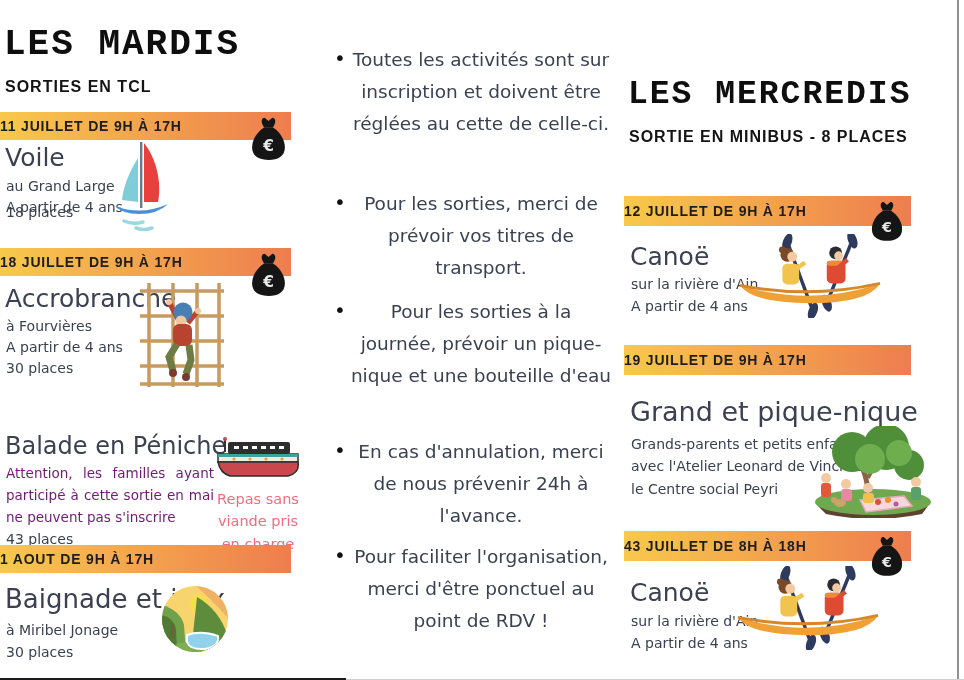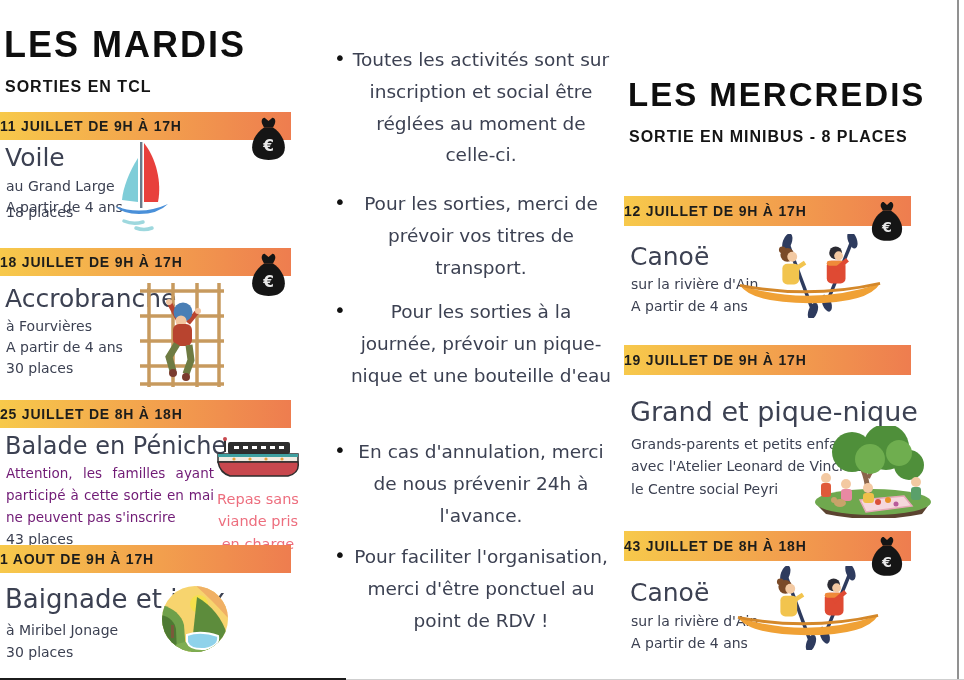--- a/index.html
+++ b/index.html
@@ -4,21 +4,21 @@
 <style>
   * { margin:0; padding:0; box-sizing:border-box; }
   body { background:#ffffff; font-family:"DejaVu Sans", sans-serif; }
   .page { position:relative; width:964px; height:680px; background:#fff; overflow:hidden; }
 
   .col { position:absolute; top:0; height:680px; }
   .col-left { left:0; width:310px; }
   .col-mid { left:322px; width:300px; }
   .col-right { left:624px; width:316px;margin-top:48px; }
 
-  .panel-title { position:absolute; left:4px; font-family:Liberation Sans, sans-serif;
+  .panel-title { position:absolute; left:4px; font-family:Liberation Mono, monospace;
     font-weight:900; font-size:36px; letter-spacing:2px; color:#0e0e0e; white-space:nowrap; }
   .panel-subtitle { position:absolute; left:5px; font-family:"Liberation Sans", sans-serif;
     font-weight:700; font-size:16px; letter-spacing:1px; color:#141414; white-space:nowrap; }
 
   .banner { position:absolute; left:0; height:28px;
     background:linear-gradient(90deg,#f7c94b,#ee7d4f);
     font-family:"Liberation Sans", sans-serif; font-weight:800; font-size:14px;
     letter-spacing:0.8px; color:#1d1d1b; line-height:28px; white-space:nowrap; }
   .banner-l { width:291px; }
   .banner-r { width:287px; }
@@ -100,21 +100,20 @@
         <circle cx="58" cy="28" r="3" fill="#f3c6a0"></circle>
       <circle cx="43" cy="29" r="9.5" fill="#4a7fb5"></circle>
       <circle cx="41" cy="38" r="5.5" fill="#f3c6a0"></circle>
       <rect x="33" y="41" width="19" height="22" rx="6" fill="#b8442f"></rect>
       <path d="M37 61 L29 74 L33 88" stroke="#6e7b42" stroke-width="7" fill="none"></path>
       <path d="M49 62 L51 77 L46 91" stroke="#6e7b42" stroke-width="7" fill="none"></path>
       <circle cx="33" cy="90" r="4" fill="#7a3b2e"></circle>
         <circle cx="46" cy="94" r="4" fill="#7a3b2e"></circle>
     </svg>
 
-    <div class="banner banner-l" style="top:400px">25 JUILLET DE 8H À 18H</div>
     <div class="act-title" style="left:5px; top:432px; font-size:24px">Balade en Péniche</div>
     <div class="act-warning" style="left:6px; top:463px">Attention, les familles ayant participé à cette sortie en mai ne peuvent pas s'inscrire</div>
     <div class="act-line" style="left:6px; top:531px">43 places</div>
     <svg class="illus" style="left:214px; top:436px; width:88px; height:48px" viewBox="0 0 88 48">
       <rect x="10" y="2" width="2" height="14" fill="#333"></rect>
       <circle cx="11" cy="3" r="2" fill="#c8484e"></circle>
       <rect x="14" y="6" width="62" height="12" rx="2" fill="#2e2e2e"></rect>
       <g fill="#ffffff">
         <rect x="20" y="10" width="5" height="3"></rect>
           <rect x="29" y="10" width="5" height="3"></rect>
@@ -153,21 +152,21 @@
         <rect x="10" y="40" width="3" height="13" fill="#7a5a3a"></rect>
         <path d="M14 60 Q34 52 54 60 L54 68 L14 68 Z" fill="#7fae52"></path>
         <path d="M26 50 Q40 45 57 51 Q59 61 44 64 Q29 65 26 57 Z" fill="#8fd2ea" stroke="#ffffff" stroke-width="2"></path>
       </g>
     </svg>
   </section>
 
   <section class="col col-mid">
     <div class="bullet-item" style="top:44px">
       <span class="bullet-dot">•</span>
-      <div class="bullet-text">Toutes les activités sont sur inscription et social être réglées au moment de celle-ci.</div>
+      <div class="bullet-text">Toutes les activités sont sur inscription et doivent être réglées au cette de celle-ci.</div>
     </div>
     <div class="bullet-item" style="top:188px">
       <span class="bullet-dot">•</span>
       <div class="bullet-text">Pour les sorties, merci de prévoir vos titres de transport.</div>
     </div>
     <div class="bullet-item" style="top:296px">
       <span class="bullet-dot">•</span>
       <div class="bullet-text">Pour les sorties à la journée, prévoir un pique-nique et une bouteille d'eau</div>
     </div>
     <div class="bullet-item" style="top:436px">

